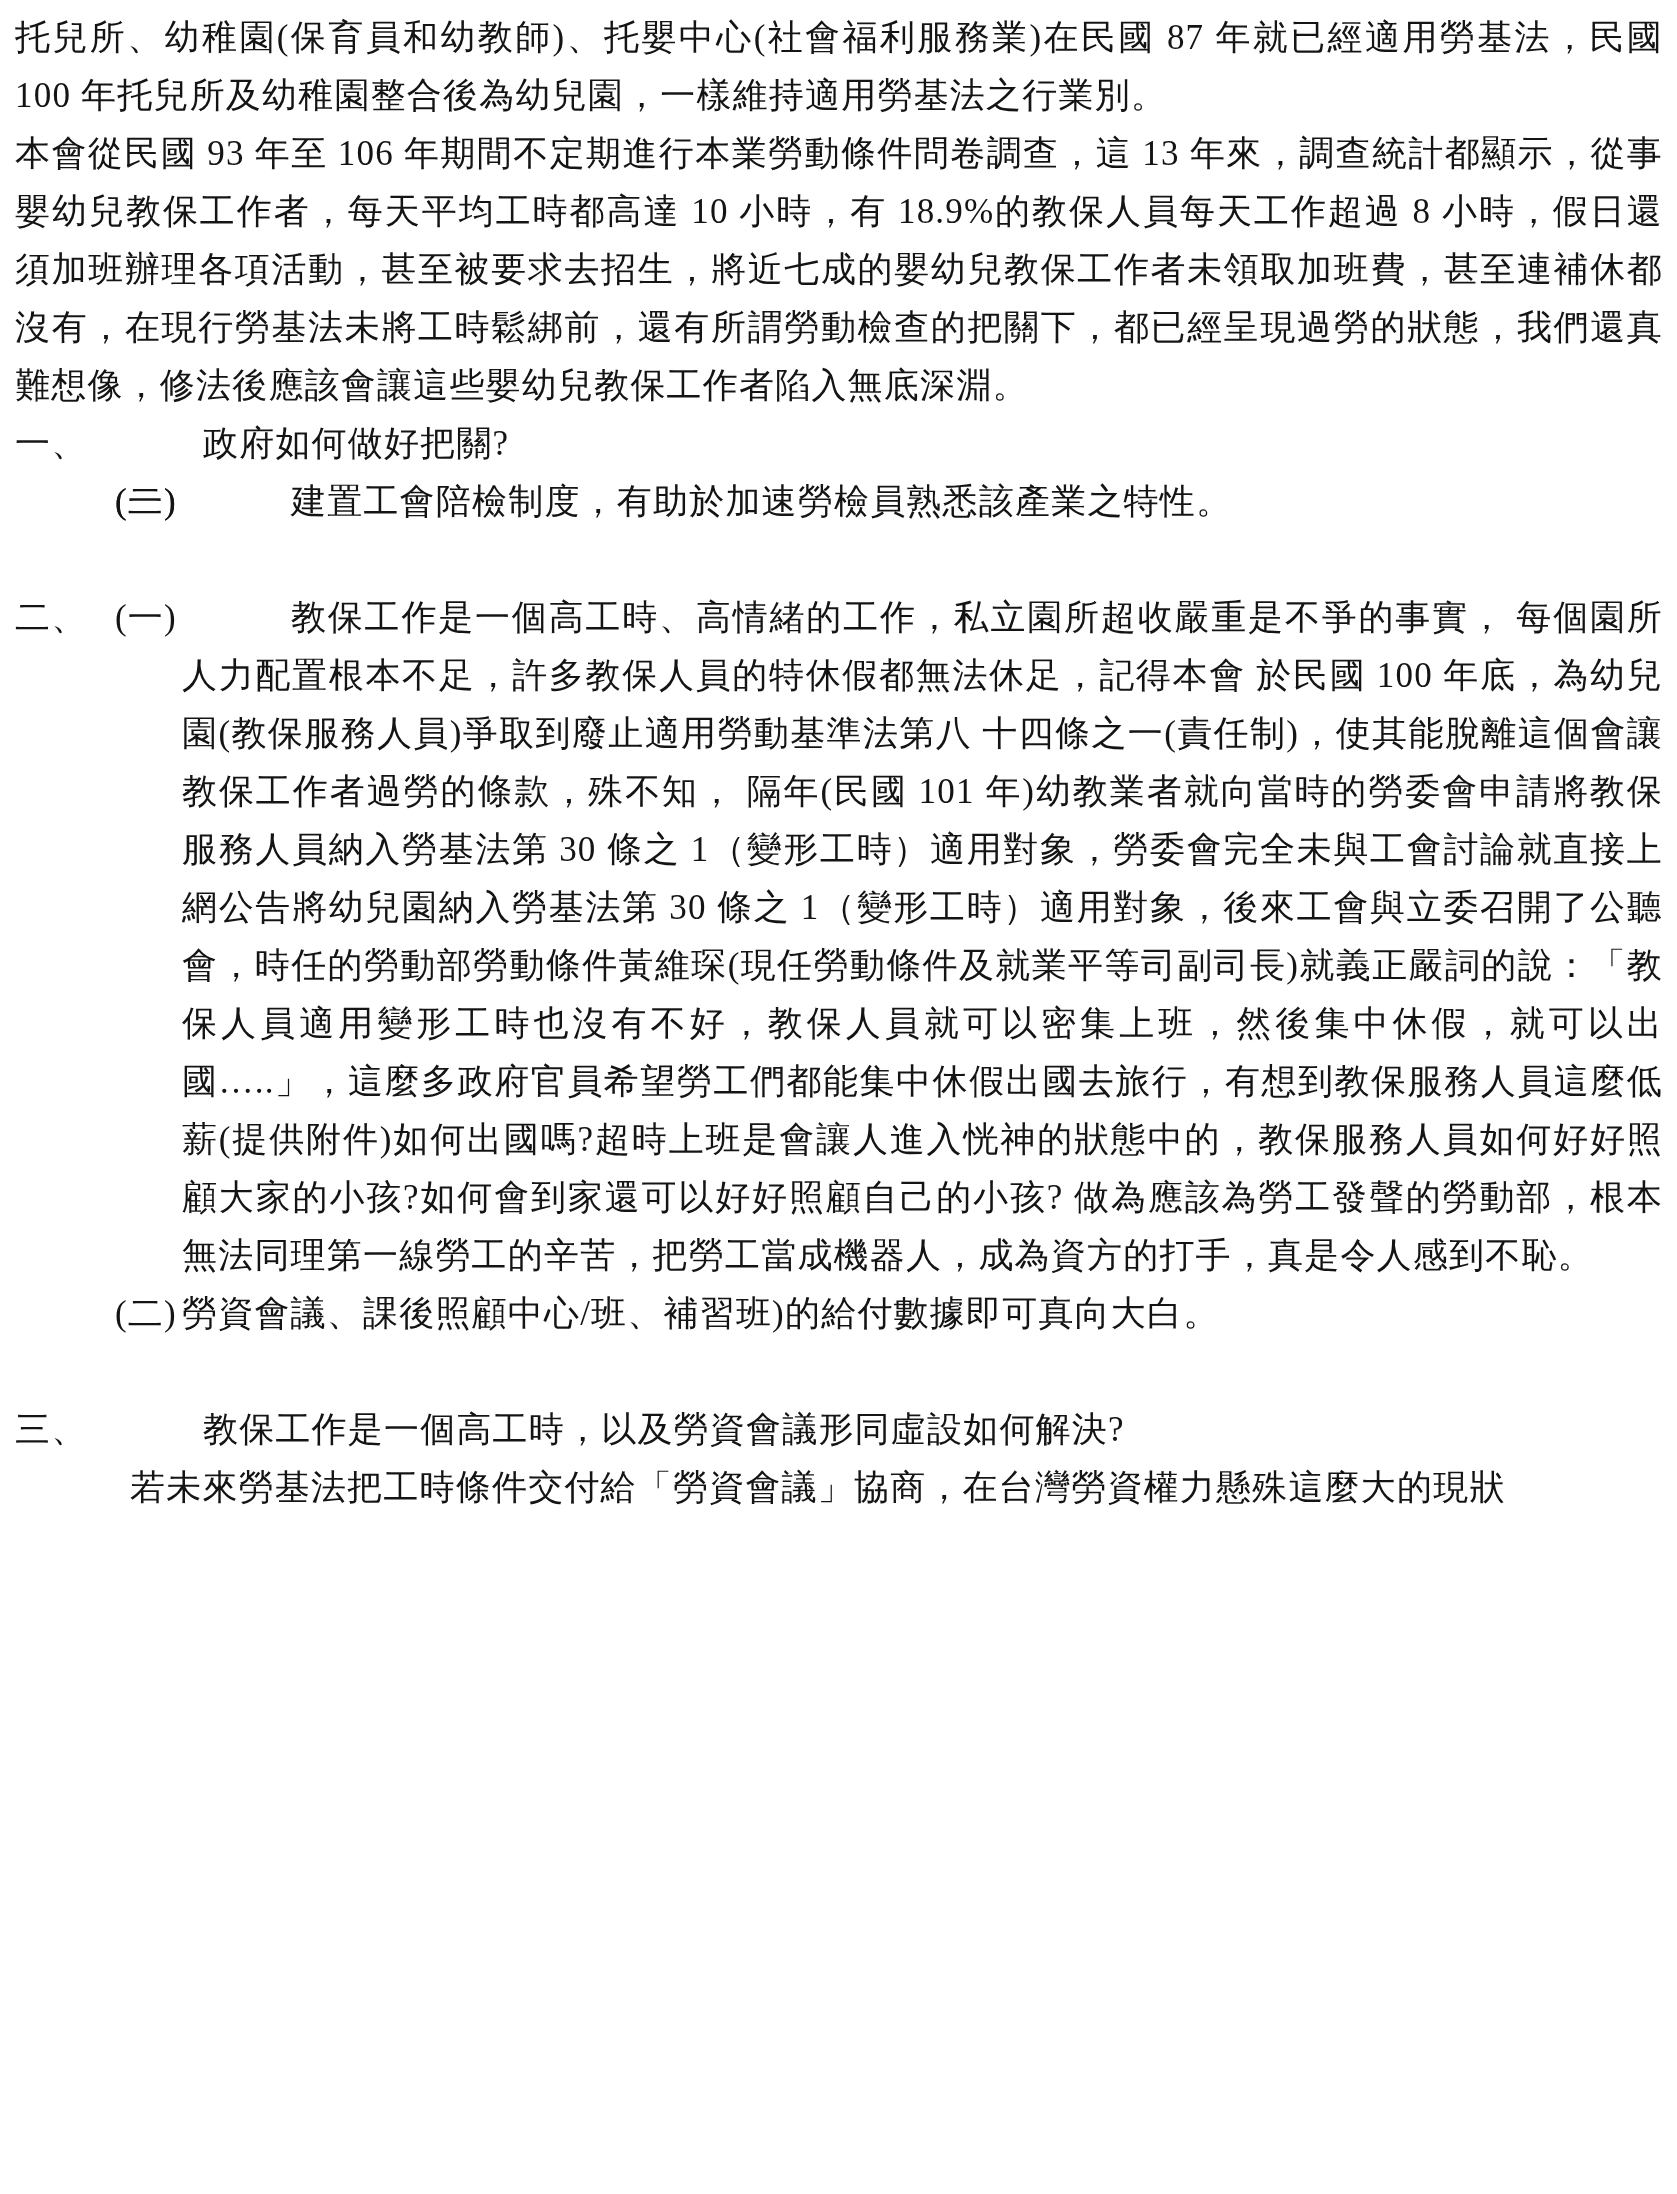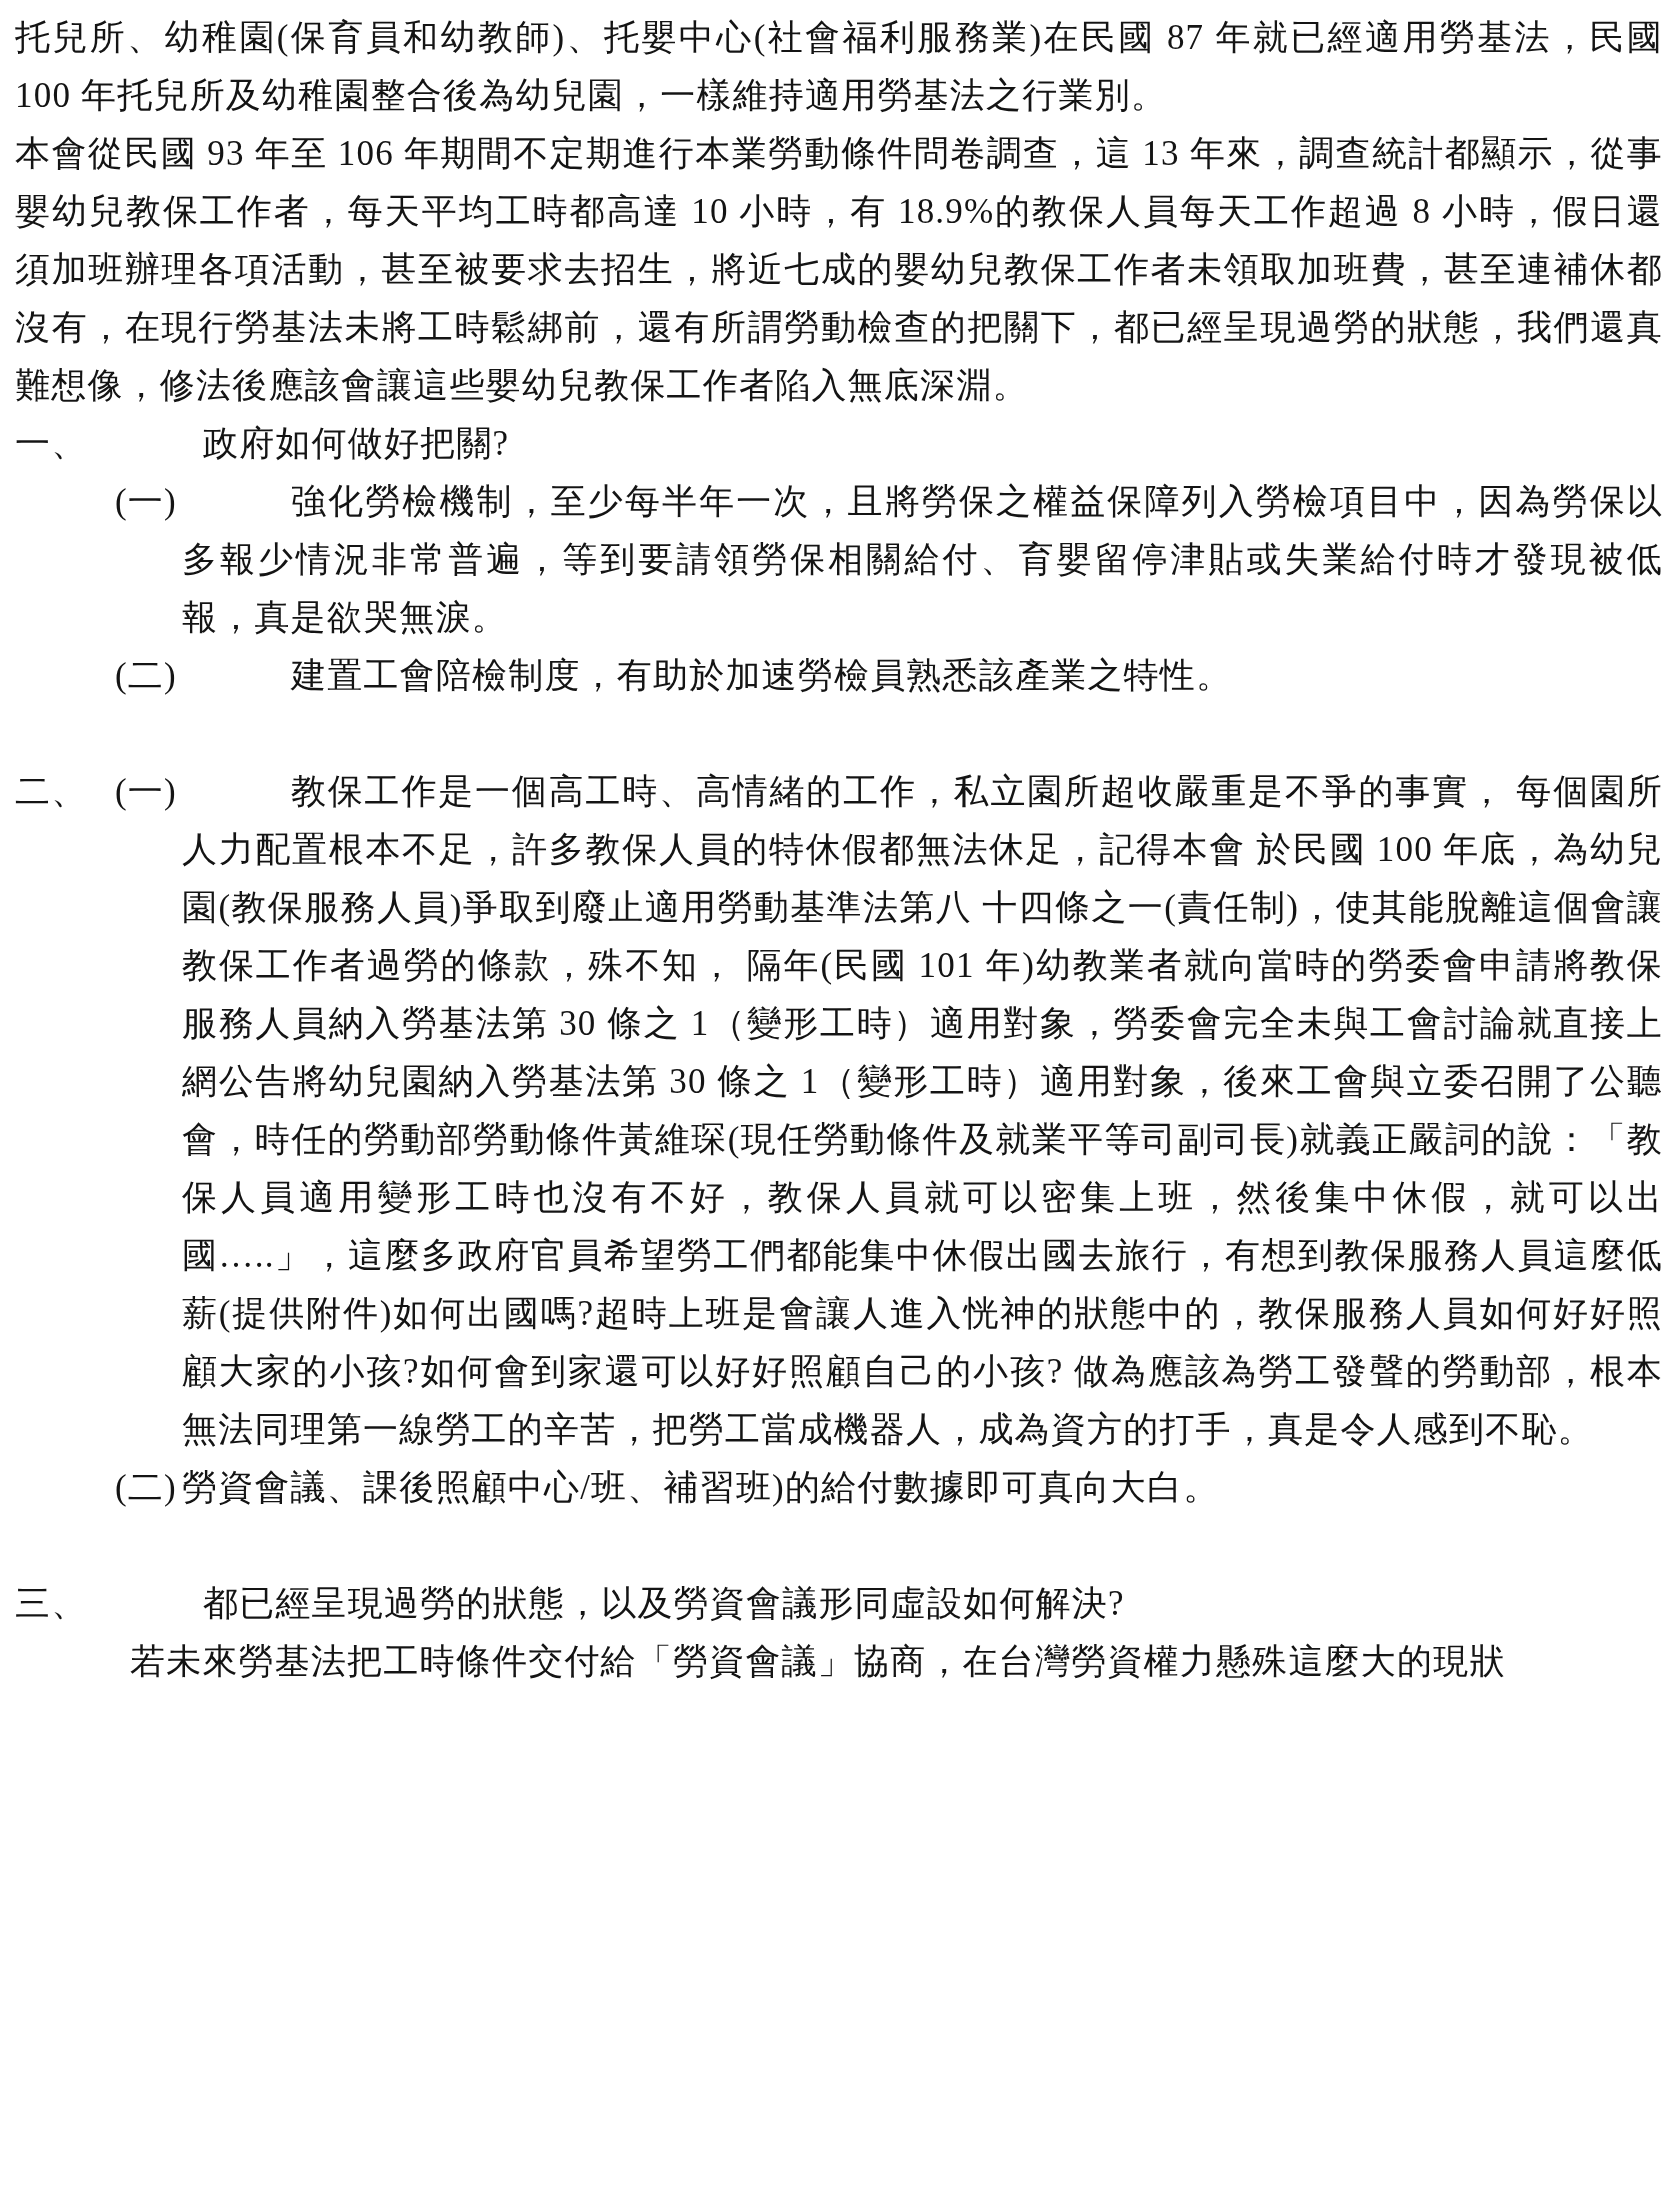--- a/index.html
+++ b/index.html
@@ -80,21 +80,20 @@
   <p class="para">本會從民國 93 年至 106 年期間不定期進行本業勞動條件問卷調查，這 13 年來，調查統計都顯示，從事嬰幼兒教保工作者，每天平均工時都高達 10 小時，有 18.9%的教保人員每天工作超過 8 小時，假日還須加班辦理各項活動，甚至被要求去招生，將近七成的嬰幼兒教保工作者未領取加班費，甚至連補休都沒有，在現行勞基法未將工時鬆綁前，還有所謂勞動檢查的把關下，都已經呈現過勞的狀態，我們還真難想像，修法後應該會讓這些嬰幼兒教保工作者陷入無底深淵。</p>
 
 
   <div class="section">
     <div class="section-head">
       <span class="sec-label">一、</span>
       <span class="sec-title">政府如何做好把關?</span>
     </div>
     <div class="item">
       <span class="item-label">(一)</span>
-      <div class="item-text">強化勞檢機制，至少每半年一次，且將勞保之權益保障列入勞檢項目中，因為勞保以多報少情況非常普遍，等到要請領勞保相關給付、育嬰留停津貼或失業給付時才發現被低報，真是欲哭無淚。</div>
     </div>
     <div class="item">
       <span class="item-label">(二)</span>
       <div class="item-text">建置工會陪檢制度，有助於加速勞檢員熟悉該產業之特性。</div>
     </div>
   </div>
 
   <div class="section gap-above">
     <div class="section-head">
       <span class="sec-label">二、</span>
@@ -105,19 +104,19 @@
     </div>
     <div class="item">
       <span class="item-label">(二)</span>
       <div class="item-text-cont">勞資會議、課後照顧中心/班、補習班)的給付數據即可真向大白。</div>
     </div>
   </div>
 
   <div class="section gap-above">
     <div class="section-head">
       <span class="sec-label">三、</span>
-      <span class="sec-title">都已經呈現過勞的狀態，以及勞資會議形同虛設如何解決?</span>
+      <span class="sec-title">教保工作是一個高工時，以及勞資會議形同虛設如何解決?</span>
     </div>
     <div class="sec3-para">若未來勞基法把工時條件交付給「勞資會議」協商，在台灣勞資權力懸殊這麼大的現狀</div>
   </div>
 
 </div>
 
 
 </body></html>

